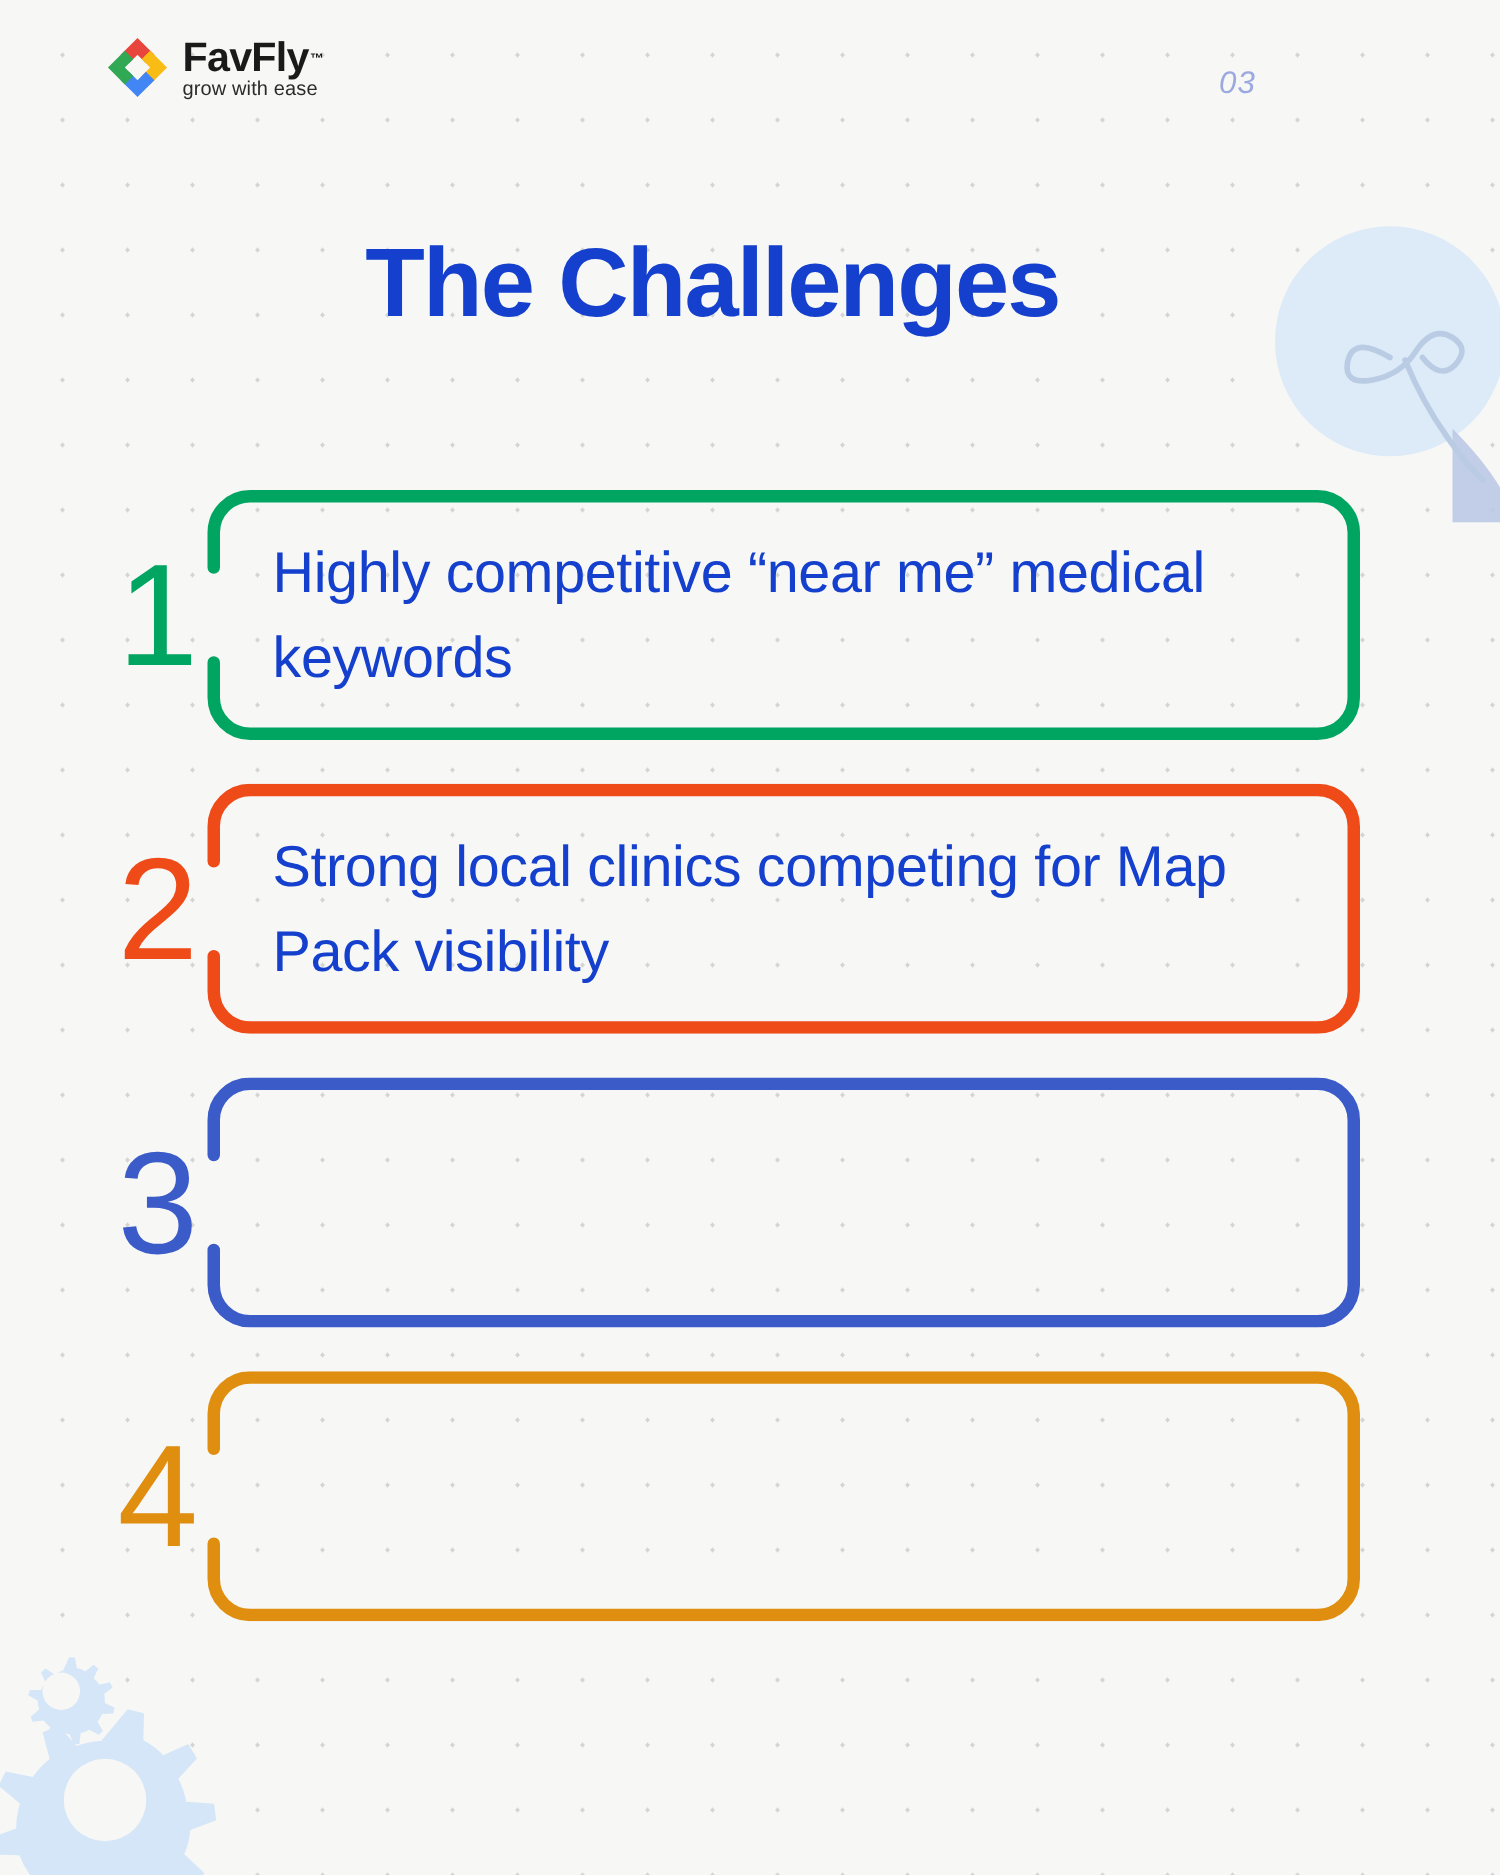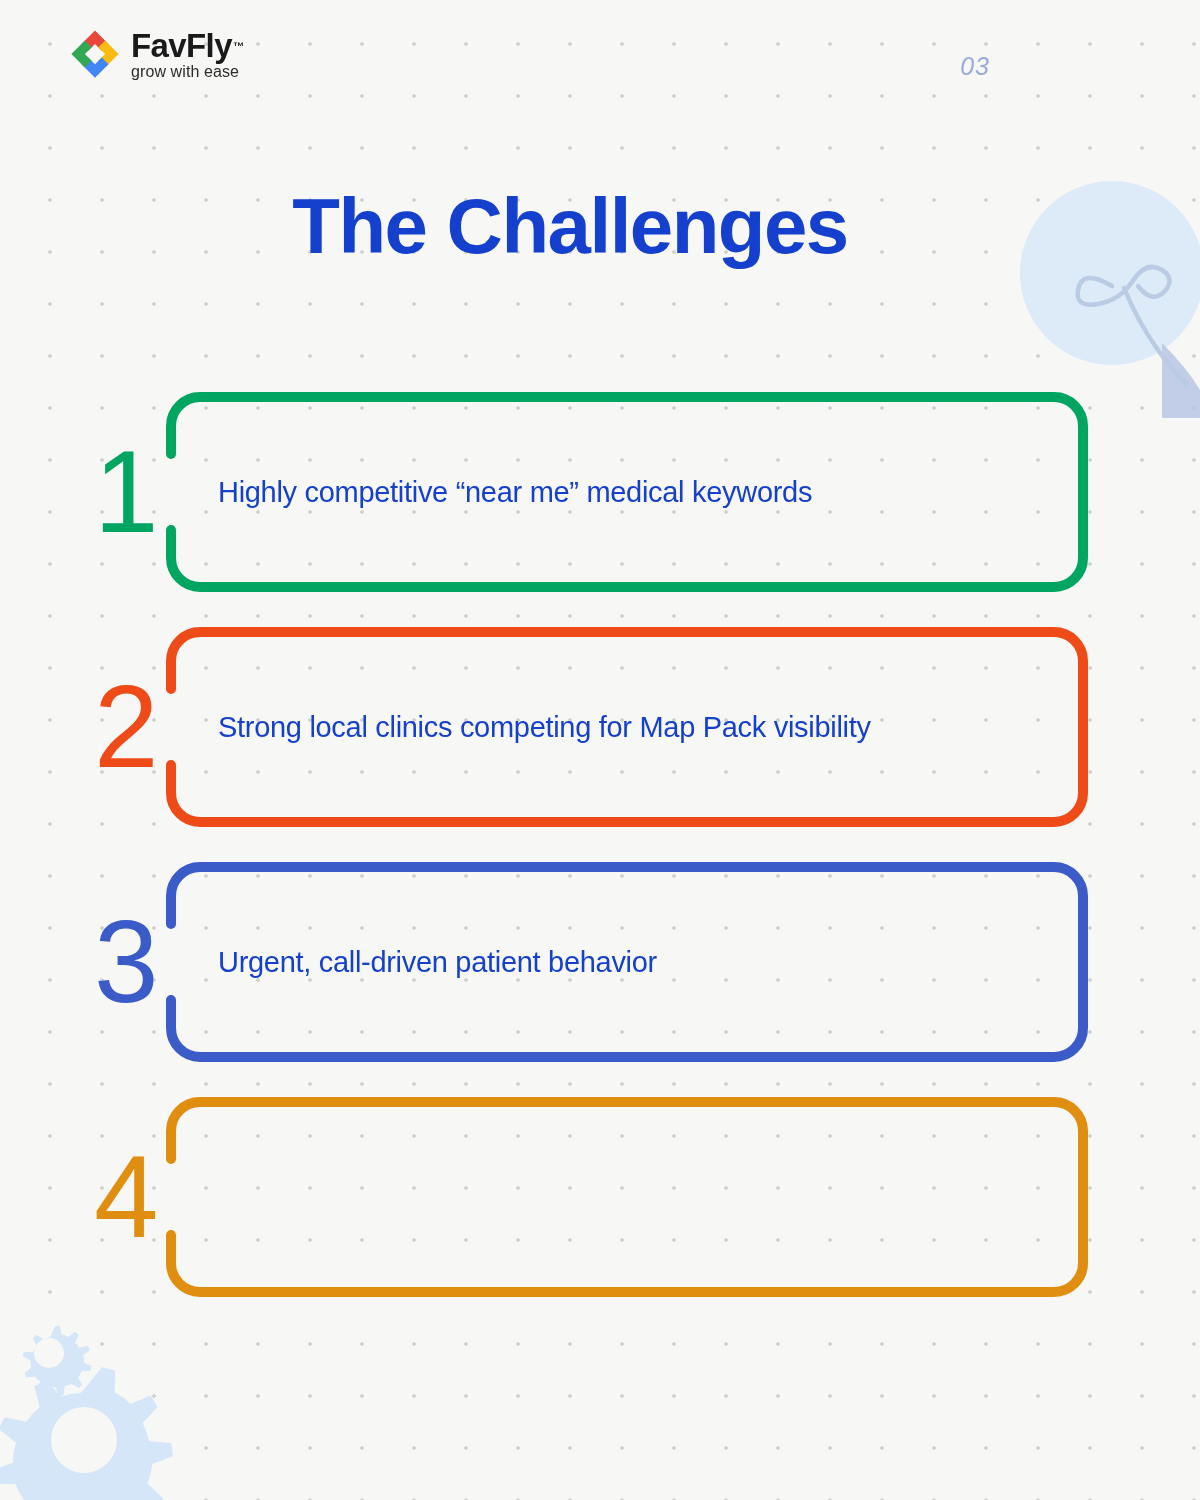--- a/index.html
+++ b/index.html
@@ -42,21 +42,21 @@
     bottom: -30px;
     width: 240px;
     height: 230px;
     pointer-events: none;
   }
 
   
   .header {
     position: absolute;
     top: 0;
-    left: 0;
+    left: 15px;
     width: 1068px;
     height: 110px;
   }
   .logo {
     position: absolute;
     left: 68px;
     top: 27px;
     display: flex;
     align-items: center;
     gap: 9px;
@@ -146,21 +146,21 @@
     line-height: 1;
     letter-spacing: -2px;
     z-index: 3;
   }
   .card-text {
     position: absolute;
     left: 82px;
     right: 42px;
     top: 50%;
     transform: translateY(-50%);
-    font-size: 29px;
+    font-size: 46px;
     line-height: 1.48;
     color: #1440cd;
     letter-spacing: -0.3px;
     z-index: 2;
   }
 </style>
 </head>
 <body>
 
 <div class="slide">
@@ -235,21 +235,20 @@
       <div class="card-num" style="color:#ef4b18">2</div>
       <div class="card-text">Strong local clinics competing for Map Pack visibility</div>
     </div>
 
     <div class="card">
       <svg class="card-frame" viewBox="0 0 952 200" preserveAspectRatio="none">
         <path d="M64 5 L918 5 a29 29 0 0 1 29 29 L947 166 a29 29 0 0 1 -29 29 L64 195
                  a29 29 0 0 1 -29 -29 L35 138 M35 62 L35 34 a29 29 0 0 1 29 -29" fill="none" stroke="#3b5bc8" stroke-width="10" stroke-linecap="round" vector-effect="non-scaling-stroke"></path>
       </svg>
       <div class="card-num" style="color:#3b5bc8">3</div>
-      <div class="card-text">Urgent, call-driven patient behavior</div>
     </div>
 
     <div class="card">
       <svg class="card-frame" viewBox="0 0 952 200" preserveAspectRatio="none">
         <path d="M64 5 L918 5 a29 29 0 0 1 29 29 L947 166 a29 29 0 0 1 -29 29 L64 195
                  a29 29 0 0 1 -29 -29 L35 138 M35 62 L35 34 a29 29 0 0 1 29 -29" fill="none" stroke="#e08e10" stroke-width="10" stroke-linecap="round" vector-effect="non-scaling-stroke"></path>
       </svg>
       <div class="card-num" style="color:#e08e10">4</div>
     </div>
 

